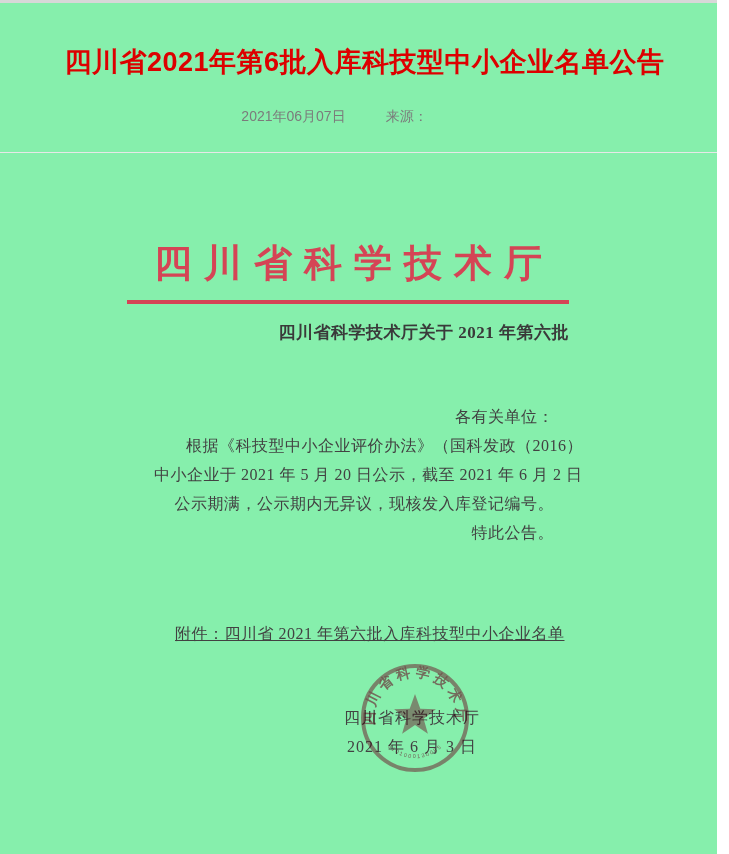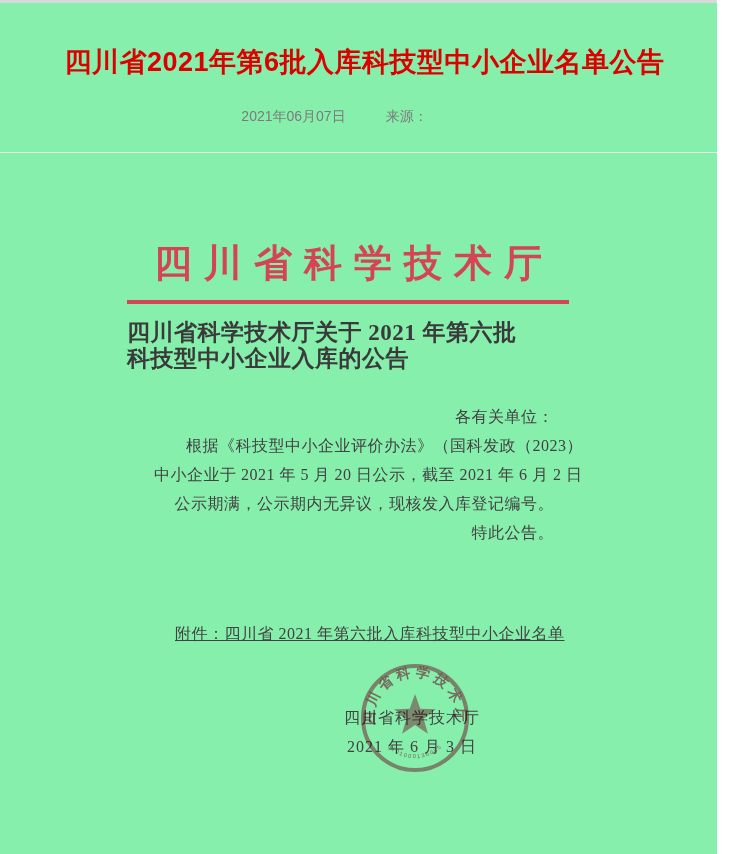--- a/index.html
+++ b/index.html
@@ -35,21 +35,21 @@
     text-align:center; font-size:38px; font-weight:bold; color:#d54455;
     letter-spacing:12px; padding-left:12px; line-height:44px; white-space:nowrap;
     font-family:"Liberation Serif", serif;
   }
   .red-rule {
     position:absolute; top:298px; left:0; width:442px; height:1.5px;
     border-top:2px solid #d54455; border-bottom:2px solid #d54455;
   }
   .doc-title {
     position:absolute; top:318px; left:0; width:442px;
-    text-align:left; font-size:23px; font-weight:bold; color:#3a3a3a;
+    text-align:right; font-size:17px; font-weight:bold; color:#3a3a3a;
     line-height:26px; letter-spacing:0.5px;
   }
   .doc-body {
     position:absolute; top:400px; left:27px; width:400px;
     font-size:16px; line-height:29px; letter-spacing:0.5px; color:#424242;
     white-space:nowrap;
     text-align:right;
   }
   .indent { padding-left:32px; }
   .attachment {
@@ -85,26 +85,25 @@
   <div class="divider"></div>
 
   <div class="doc">
 
     <div class="letterhead">四川省科学技术厅</div>
 
     <div class="red-rule"></div>
 
     <div class="doc-title">
       <div>四川省科学技术厅关于 2021 年第六批</div>
-      <div>科技型中小企业入库的公告</div>
     </div>
 
     <div class="doc-body">
       <div>各有关单位：</div>
-      <div class="indent">根据《科技型中小企业评价办法》（国科发政（2023）</div>
+      <div class="indent">根据《科技型中小企业评价办法》（国科发政（2016）</div>
       <div>中小企业于 2021 年 5 月 20 日公示，截至 2021 年 6 月 2 日</div>
       <div>公示期满，公示期内无异议，现核发入库登记编号。</div>
       <div class="indent">特此公告。</div>
     </div>
 
     <div class="attachment">附件：四川省 2021 年第六批入库科技型中小企业名单</div>
 
     <div class="sign-block">
       <div>四川省科学技术厅</div>
       <div>2021 年 6 月 3 日</div>

